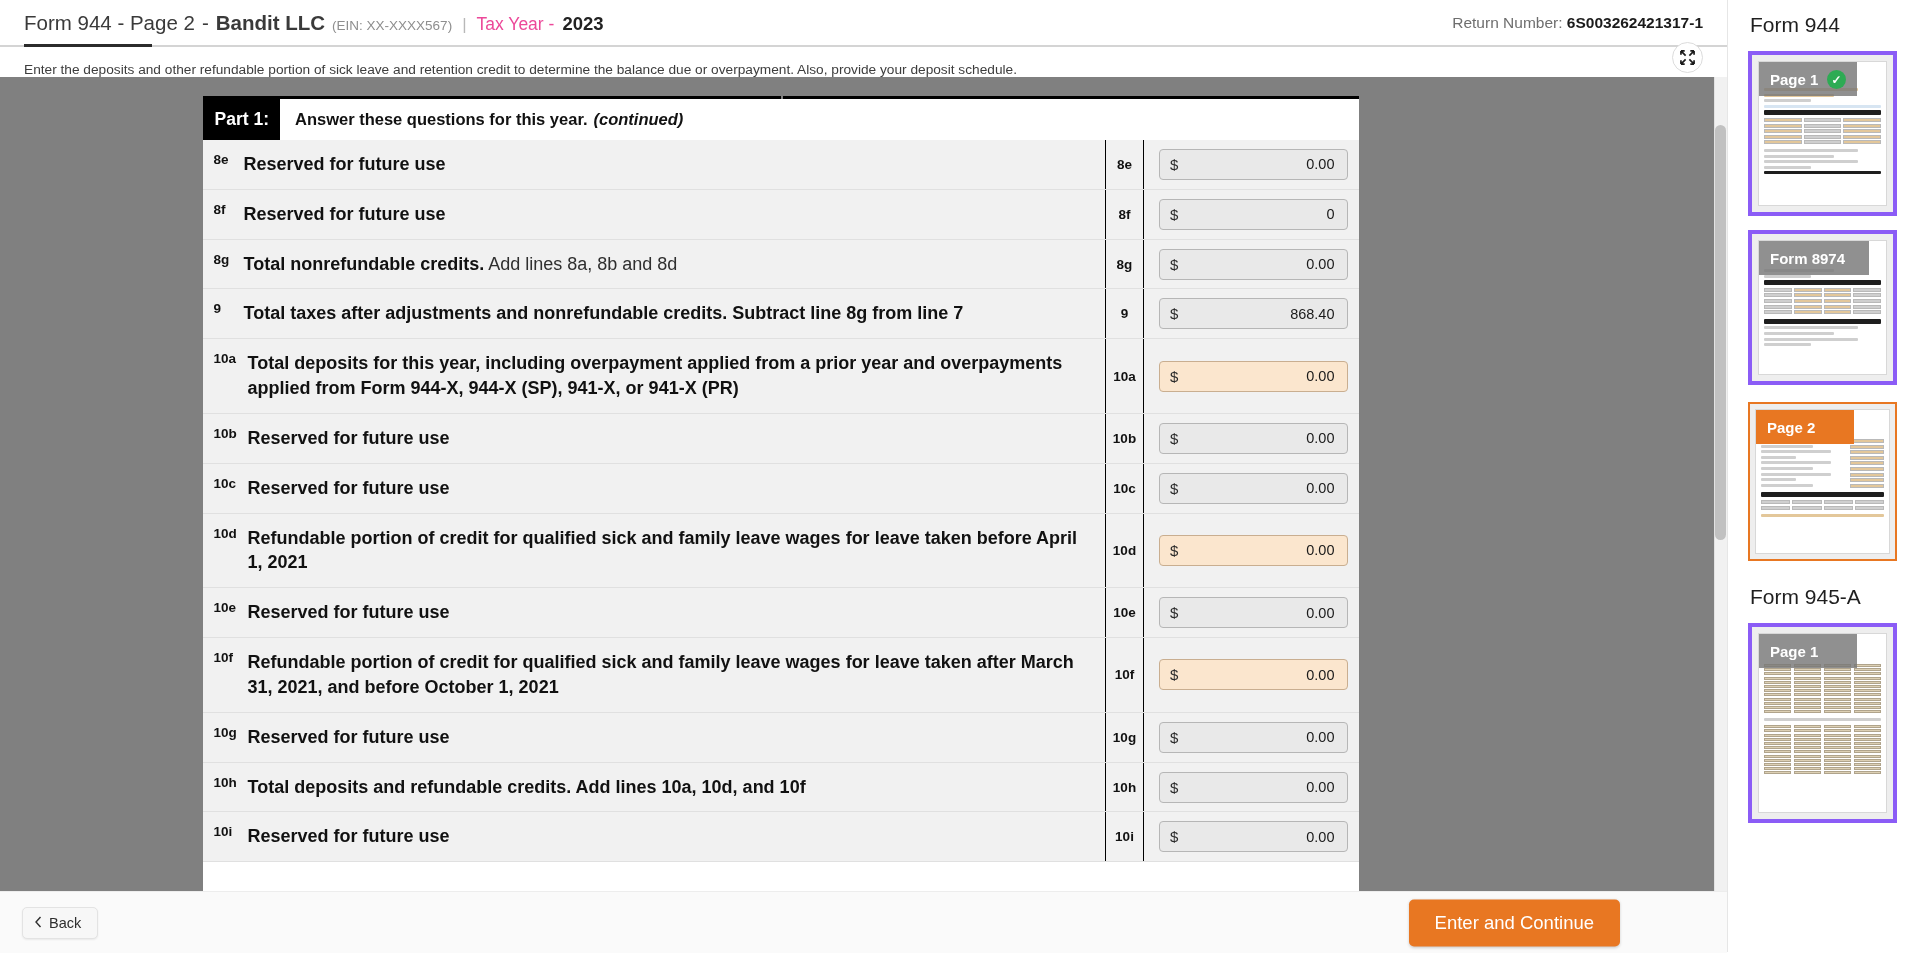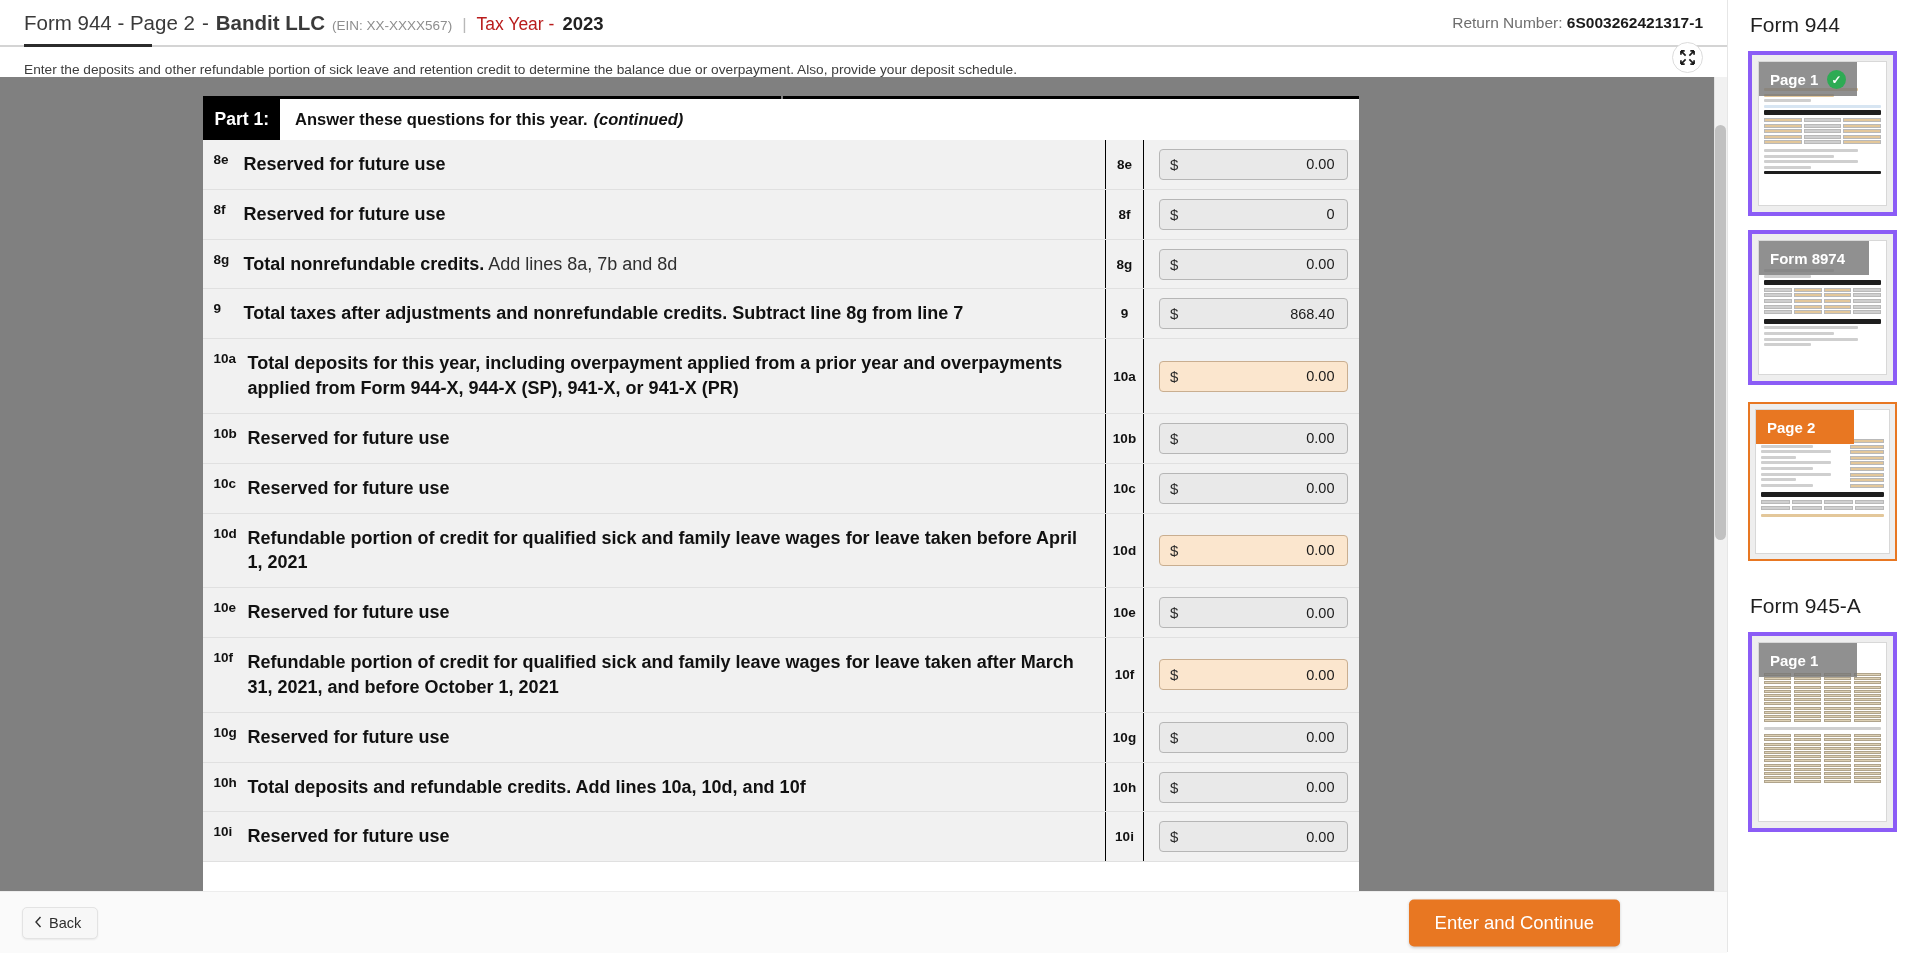--- a/index.html
+++ b/index.html
@@ -25,21 +25,21 @@
   }
   .header::after {
     content: ""; position: absolute; left: 24px; bottom: -2px;
     width: 128px; height: 3px; background: #2b2b2b;
   }
   .title-line { display: flex; align-items: baseline; white-space: nowrap; }
   .t-form { font-size: 20.5px; color: #3a3a3a; font-weight: 400; }
   .t-company { font-size: 20.5px; color: #3a3a3a; font-weight: 700; margin-left: 7px; }
   .t-ein { font-size: 13.5px; color: #8e8e8e; margin-left: 7px; }
   .t-pipe { font-size: 17px; color: #b8b8b8; margin: 0 10px; }
-  .t-taxyear { font-size: 17.5px; color: #b91c1c; }
+  .t-taxyear { font-size: 17.5px; color: #ec4899; }
   .t-year { font-size: 18.5px; color: #222; font-weight: 700; margin-left: 8px; }
   .ret-num {
     position: absolute; right: 24px; top: 50%; transform: translateY(-50%);
     font-size: 15.5px; color: #6e6e6e; white-space: nowrap;
   }
   .ret-num b { color: #1b1b1b; font-weight: 700; font-size: 15.5px; }
 
   
   .subbar {
     flex: 0 0 30px; position: relative;
@@ -143,21 +143,21 @@
     box-shadow: 0 1px 3px rgba(0,0,0,.18);
   }
 
   
   .sidebar {
     width: 193px; height: 952px; background: #ffffff;
     border-left: 1px solid #e6e6e6;
     padding: 8px 14px 0 18px; overflow: hidden; position: relative;
   }
   .sb-title { font-size: 21px; color: #1f1f1f; font-weight: 400; margin: 5px 0 14px 4px; }
-  .sb-title.t2 { margin-top: 33px; }
+  .sb-title.t2 { margin-top: 24px; }
   .thumb-wrap {
     position: relative; width: 149px; background: #eeeeee;
     border: 4px solid #8b5cf6; padding: 6px; margin-left: 2px;
   }
   .thumb-wrap.active { border: 2px solid #e87722; padding: 5px; }
   .thumb-page { position: relative; width: 100%; background: #fff; border: 1px solid #d8d8d8; }
   .thumb-badge {
     position: absolute; left: 0; top: 0; height: 34px; width: 98px;
     background: rgba(120,120,120,.82); color: #fff;
     display: flex; align-items: center; padding-left: 11px;
@@ -265,21 +265,21 @@
                     <div class="money-field">
                       <span class="dollar">$</span>
                       <span class="amt">0</span>
                     </div>
                   </td>
                 </tr>
                 <tr>
                   <td class="c-desc">
                     <div class="desc-wrap">
                       <span class="lineno">8g</span>
-                      <span class="desc-body desc-txt">Total nonrefundable credits.<span class="light"> Add lines 8a, 7b and 8d</span></span>
+                      <span class="desc-body desc-txt">Total nonrefundable credits.<span class="light"> Add lines 8a, 8b and 8d</span></span>
                     </div>
                   </td>
                   <td class="c-num">8g</td>
                   <td class="c-val">
                     <div class="money-field">
                       <span class="dollar">$</span>
                       <span class="amt">0.00</span>
                     </div>
                   </td>
                 </tr>

